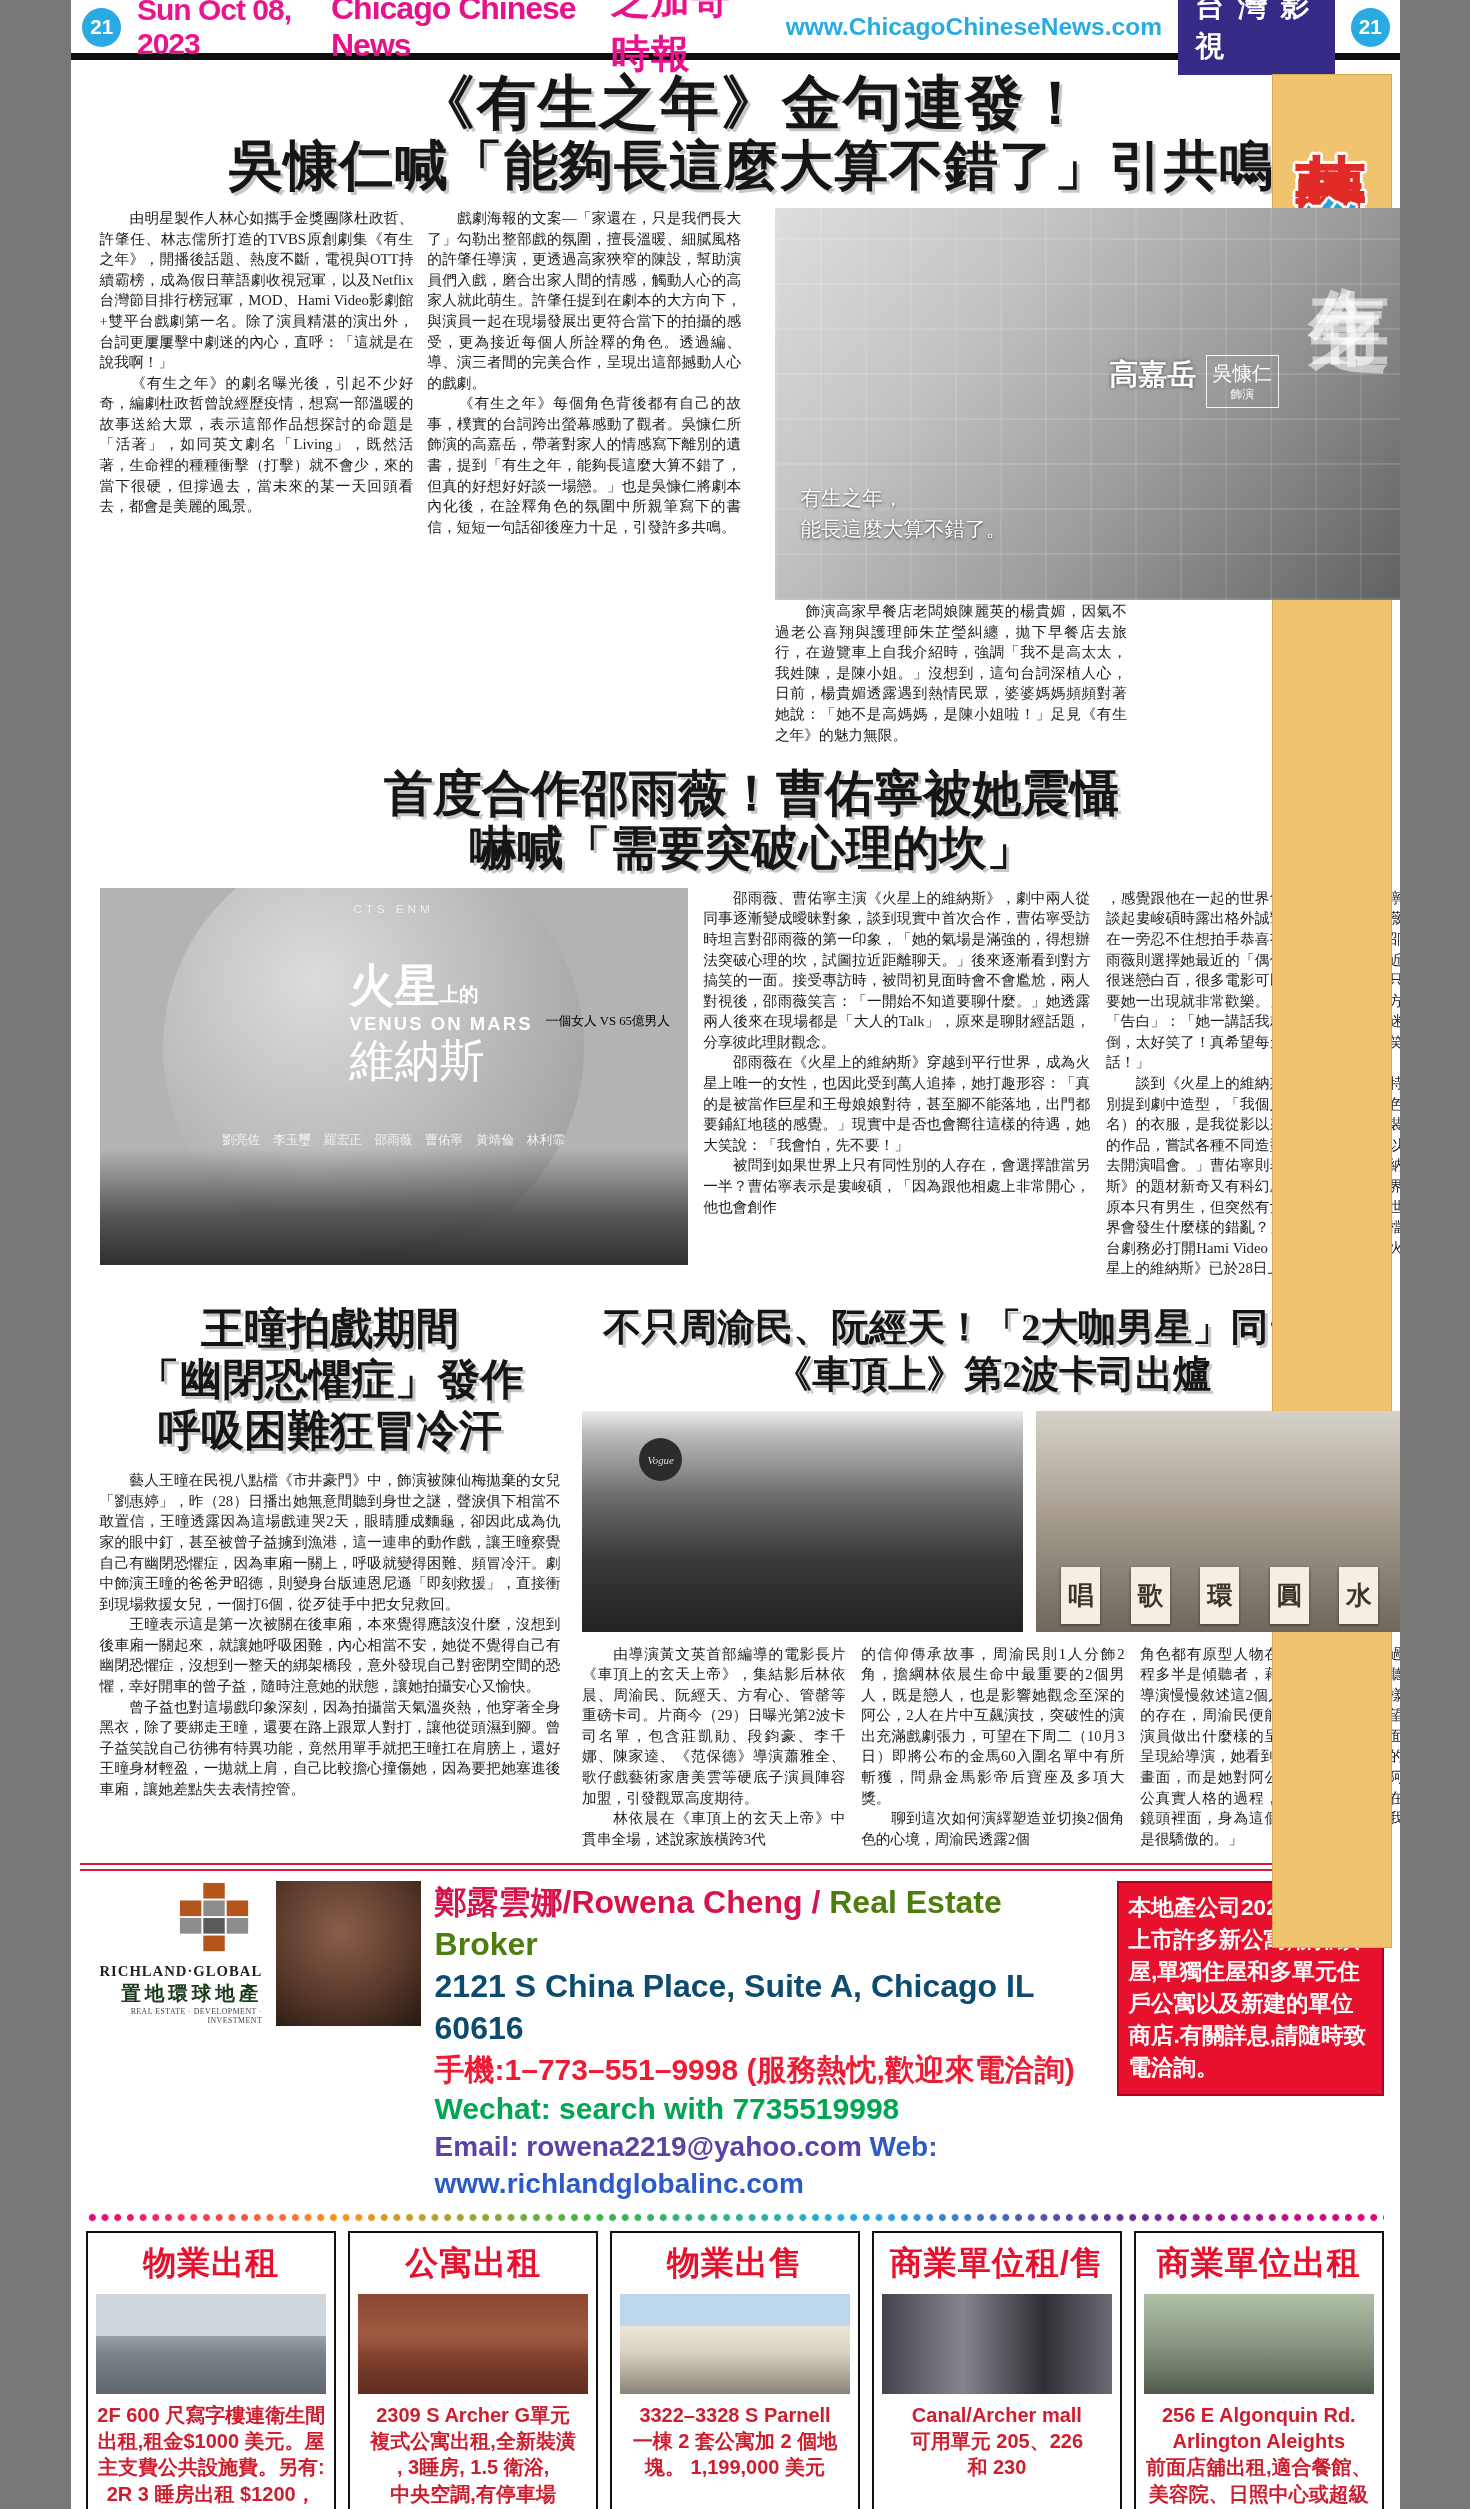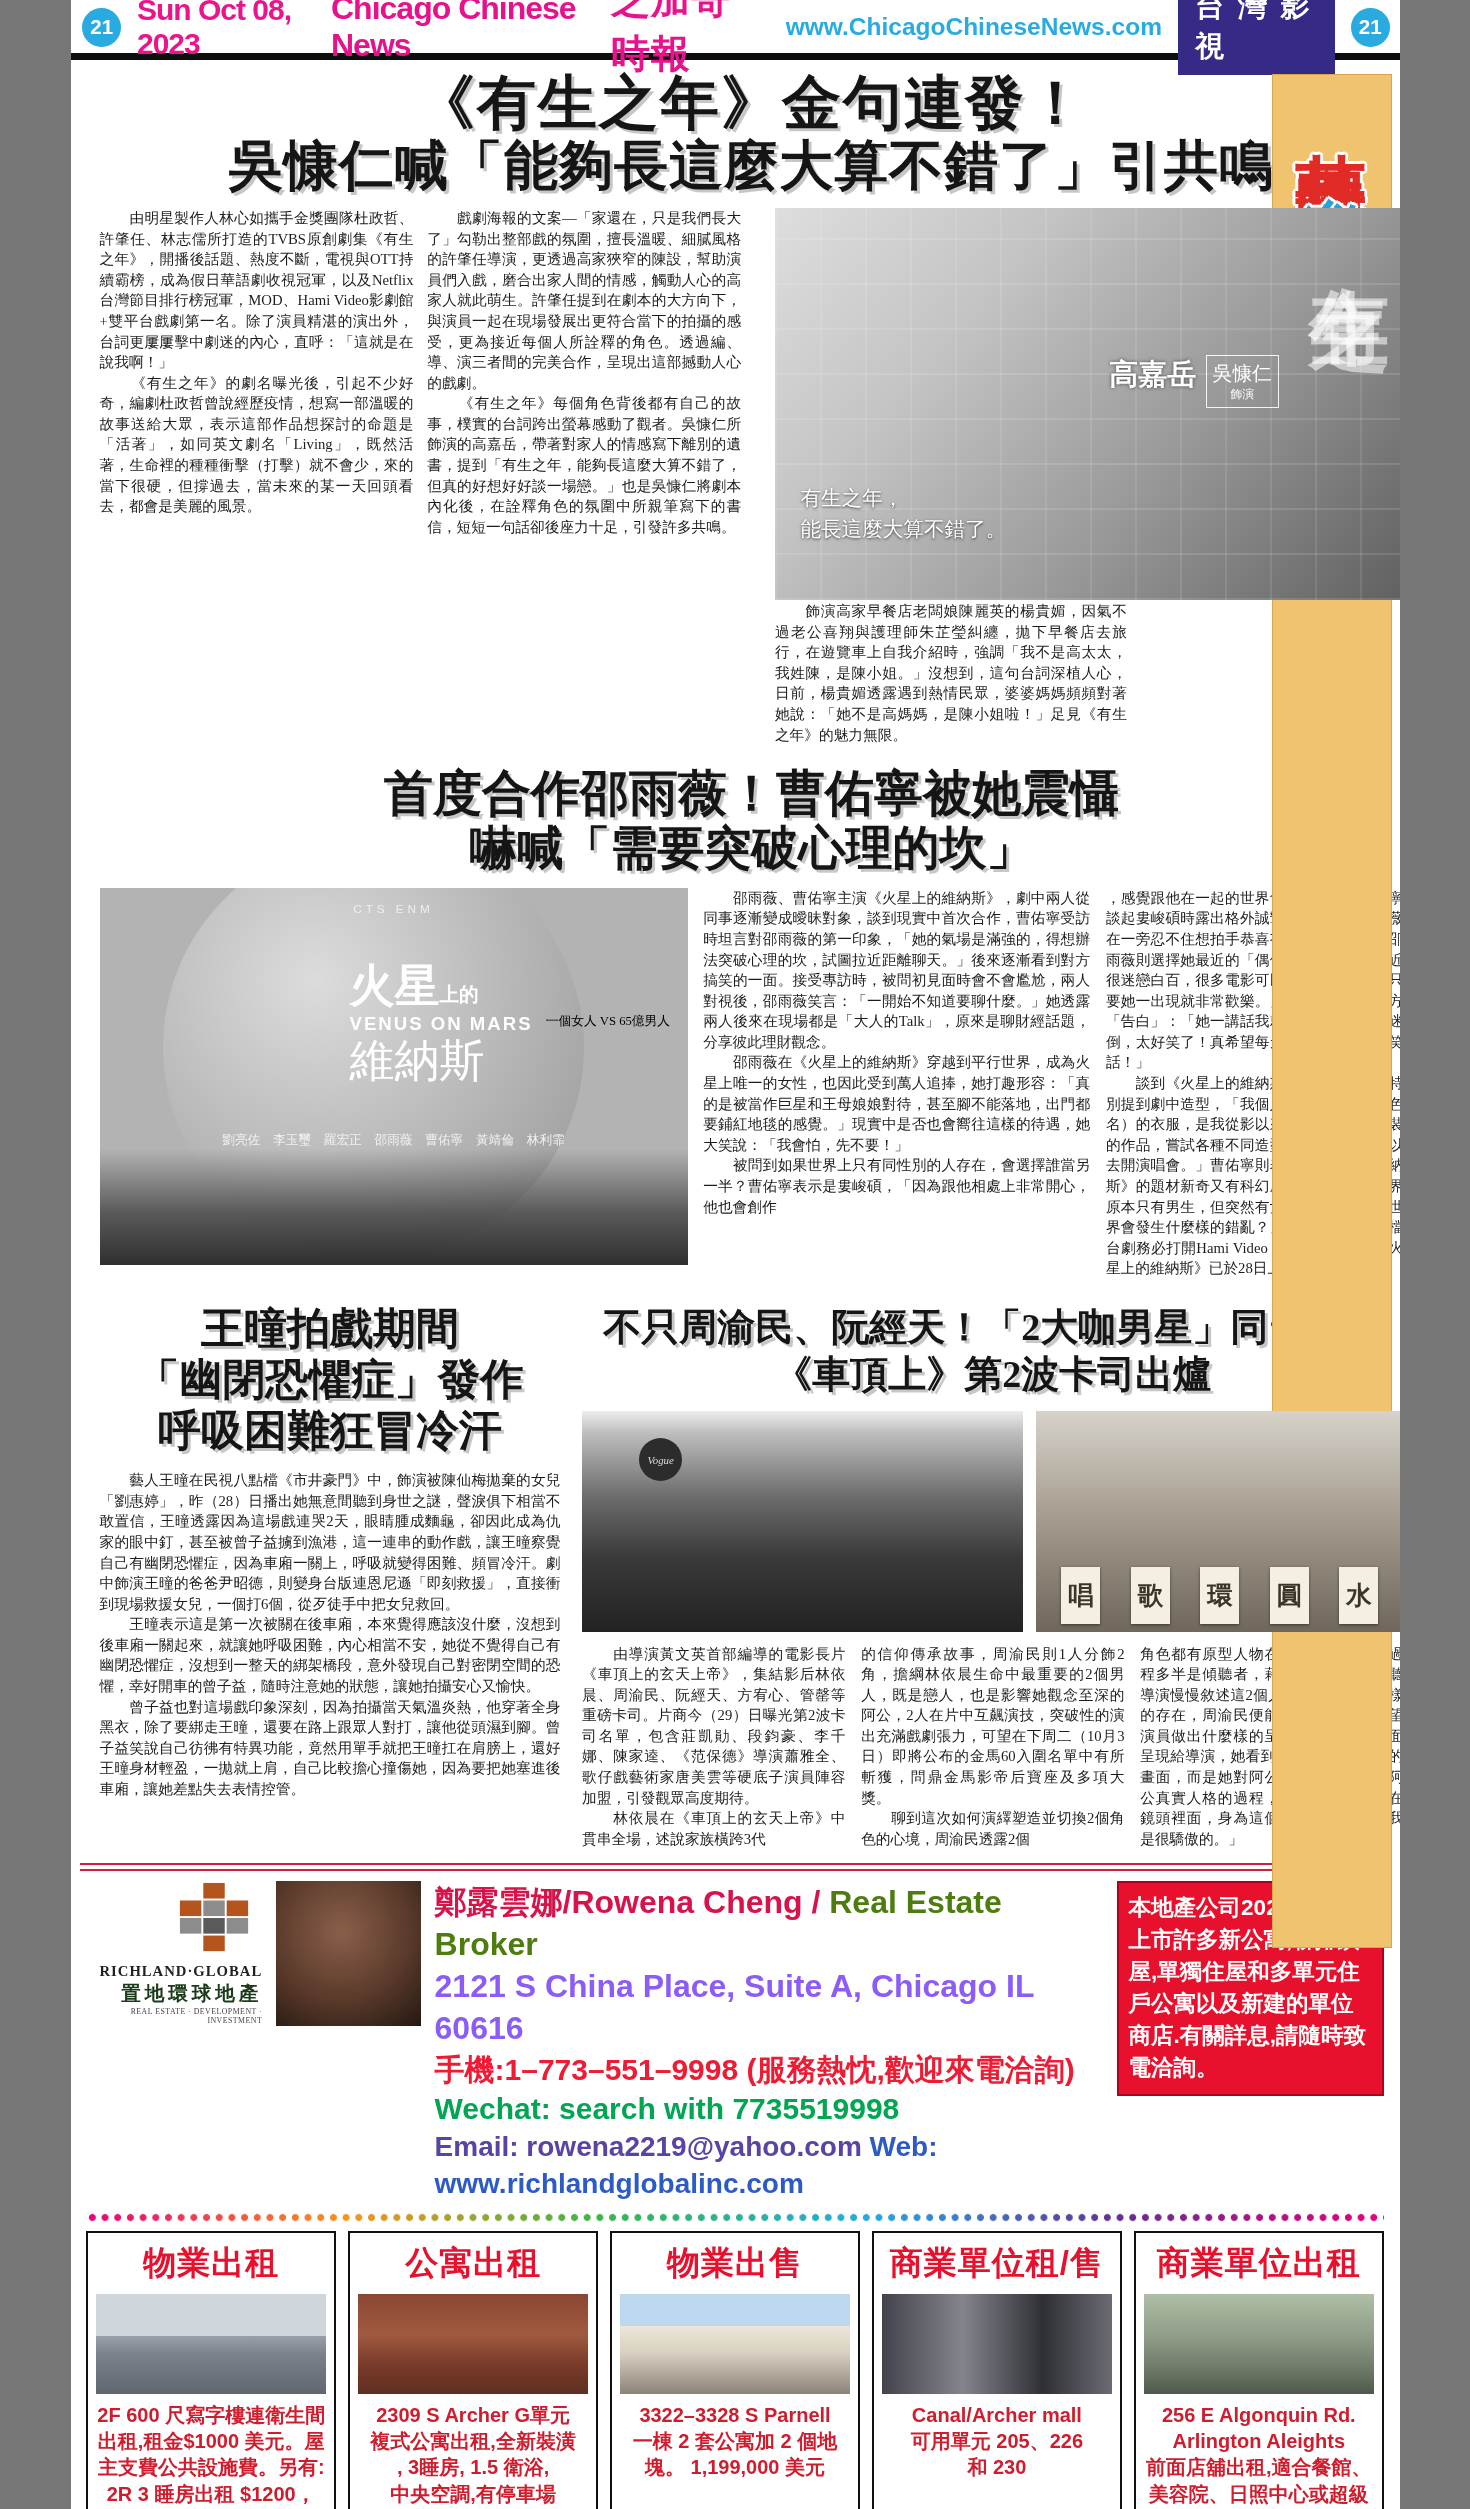--- a/index.html
+++ b/index.html
@@ -114,21 +114,21 @@
         font-family:"Liberation Sans","DejaVu Sans",sans-serif; }
   .ad-logo { width:176px; text-align:right; flex:0 0 auto;font-family:Liberation Serif, serif; }
   .logo-en { font-size:14.7px; font-weight:bold; letter-spacing:1px; color:#222; display:block; margin-top:2px; }
   .logo-zh { font-size:19.6px; font-weight:bold; letter-spacing:3.9px; color:#1a3a1a; display:block; }
   .logo-sub { font-size:7.8px; color:#444; display:block; letter-spacing:0.5px; }
   .ad-photo { width:145px; height:145px; flex:0 0 auto;
               background:radial-gradient(circle at 45% 35%, #8a5f4a, #5a3a2b 55%, #241811); }
   .ad-contact { flex:1; line-height:1.32; }
   .adl1 { font-size:32px; font-weight:bold; }
   .adl1 .nm { color:#d6134a; } .adl1 .bk { color:#4d7c0f; }
-  .adl2 { font-size:32px; font-weight:bold; color:#8b5cf6; }
+  .adl2 { font-size:32px; font-weight:bold; color:#0c4a6e; }
   .adl3 { font-size:30px; font-weight:bold; color:#ed1c34; }
   .adl4 { font-size:30px; font-weight:bold; color:#00a651; }
   .adl5 { font-size:28px; font-weight:bold; }
   .adl5 .em { color:#5a43a5; } .adl5 .wb { color:#2c5bc7; }
   .ad-redbox { width:267px; flex:0 0 auto; background:#e8112d; color:#fff; font-weight:bold; font-size:22.5px;
                line-height:1.42; padding:9.8px 9.8px; border:2px solid #b00020; }
   .dotline { height:10.8px; margin:5.9px 15.7px;
              background:linear-gradient(90deg,#e6007e,#f7941d 20%,#39b54a 40%,#27aae1 60%,#662d91 80%,#e6007e);
              -webkit-mask-image:radial-gradient(circle, #000 3.1px, transparent 3.8px);
              -webkit-mask-size:12.7px 10.8px; mask-image:radial-gradient(circle, #000 3.1px, transparent 3.8px);

